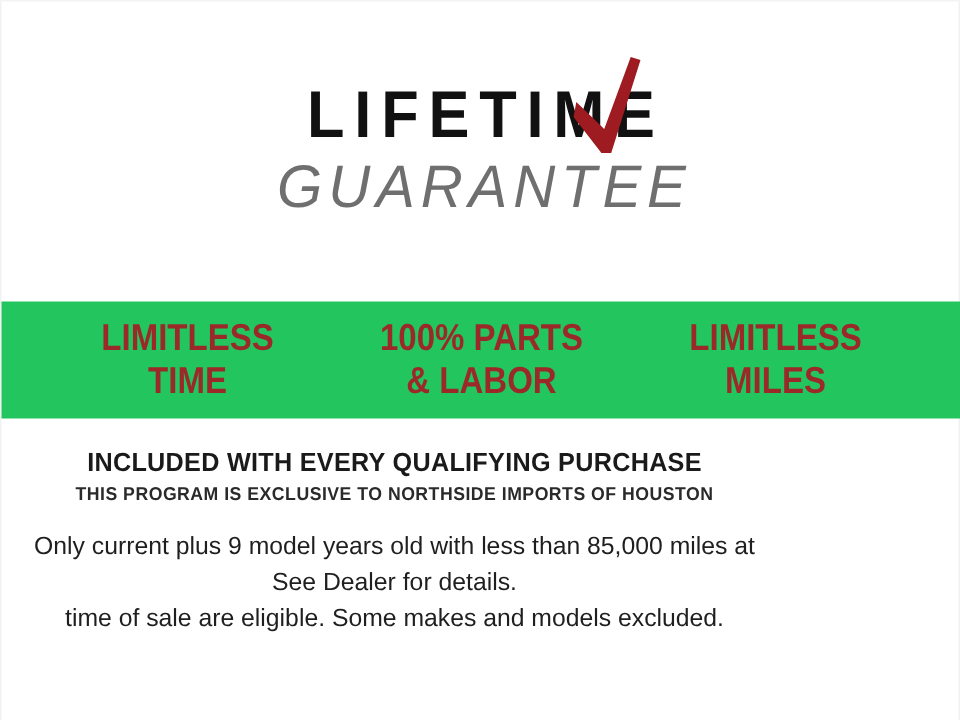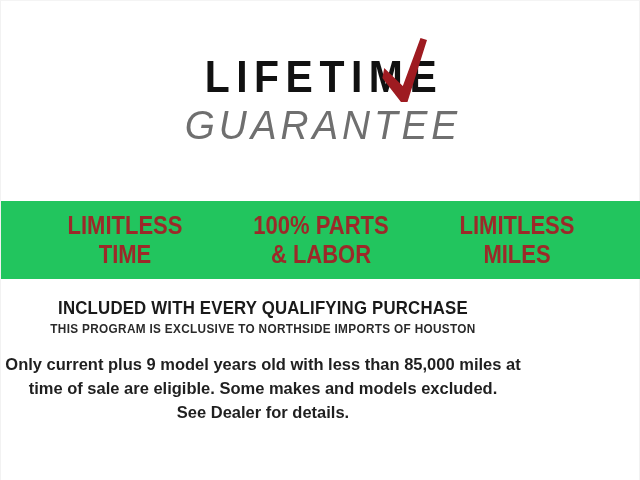--- a/index.html
+++ b/index.html
@@ -116,21 +116,21 @@
     font-weight: bold;
     font-size: 12.4px;
     line-height: 20px;
     letter-spacing: 0.35px;
     color: #2a2a2a;
     transform: scaleX(0.95);
   }
   .fineprint {
     margin-top: 13px;
     font-family: "Liberation Sans", sans-serif;
-    font-weight: bold;
+    font-weight: normal;
     font-size: 16.5px;
     line-height: 24px;
     color: #1f1f1f;
   }
   .fineprint span { display: block; }
 </style>
 </head>
 <body>
 
 <div id="ad">
@@ -158,18 +158,18 @@
       <span>LIMITLESS</span>
       <span class="l2">MILES</span>
     </div>
   </div>
 
   <div class="info-block">
     <div class="headline">INCLUDED WITH EVERY QUALIFYING PURCHASE</div>
     <div class="subheadline">THIS PROGRAM IS EXCLUSIVE TO NORTHSIDE IMPORTS OF HOUSTON</div>
     <div class="fineprint">
       <span>Only current plus 9 model years old with less than 85,000 miles at</span>
+      <span>See Dealer for details.</span>
       <span>time of sale are eligible. Some makes and models excluded.</span>
-      <span>See Dealer for details.</span>
     </div>
   </div>
 
 </div>
 
 </body></html>

